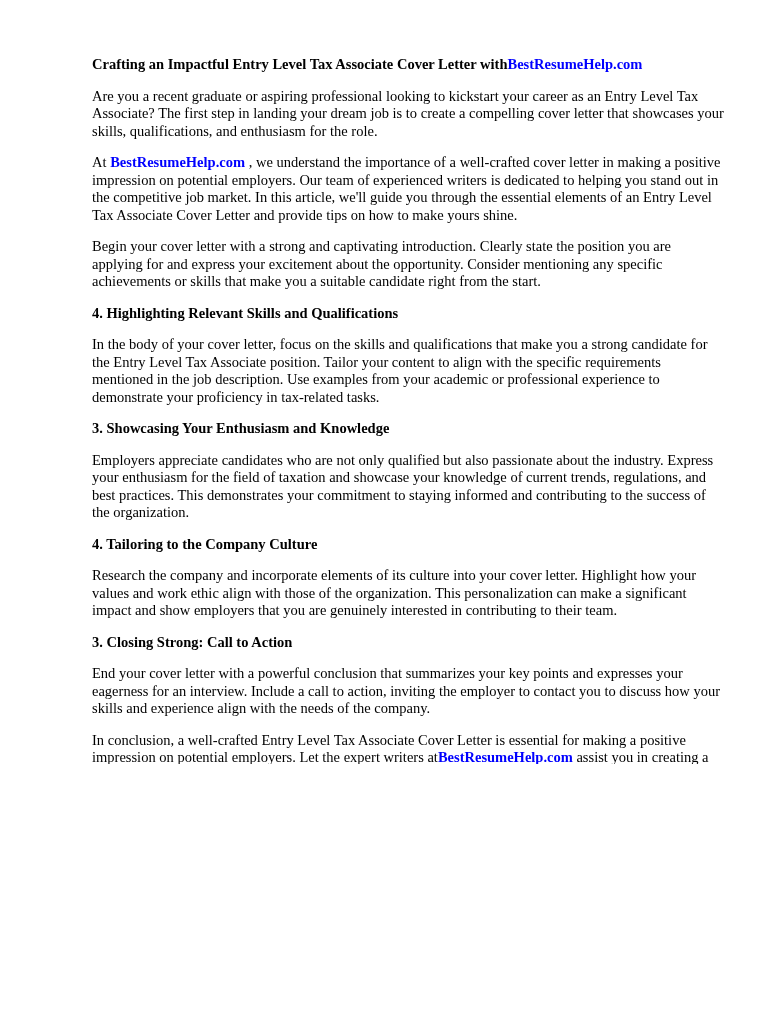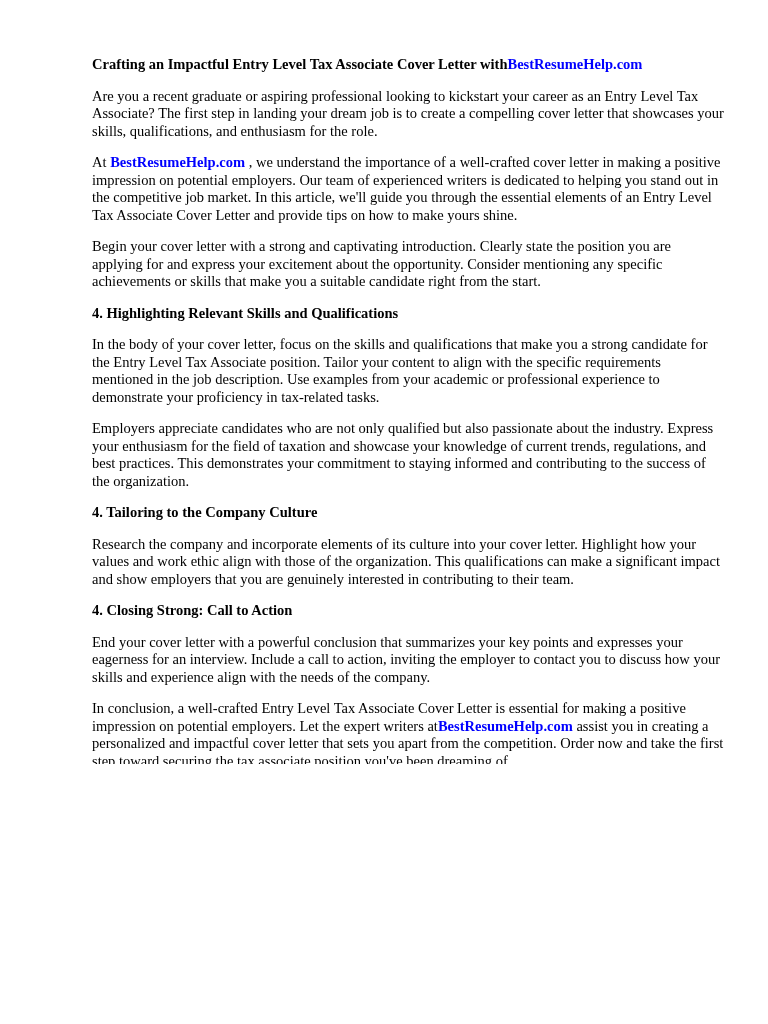--- a/index.html
+++ b/index.html
@@ -50,24 +50,25 @@
 
     <p class="body-text">Are you a recent graduate or aspiring professional looking to kickstart your career as an Entry Level Tax Associate? The first step in landing your dream job is to create a compelling cover letter that showcases your skills, qualifications, and enthusiasm for the role.</p>
 
     <p class="body-text"><span>At </span><a class="brand-link">BestResumeHelp.com</a><span> , we understand the importance of a well-crafted cover letter in making a positive impression on potential employers. Our team of experienced writers is dedicated to helping you stand out in the competitive job market. In this article, we'll guide you through the essential elements of an Entry Level Tax Associate Cover Letter and provide tips on how to make yours shine.</span></p>
 
     <p class="body-text">Begin your cover letter with a strong and captivating introduction. Clearly state the position you are applying for and express your excitement about the opportunity. Consider mentioning any specific achievements or skills that make you a suitable candidate right from the start.</p>
 
     <h2 class="section-heading">4. Highlighting Relevant Skills and Qualifications</h2>
     <p class="body-text">In the body of your cover letter, focus on the skills and qualifications that make you a strong candidate for the Entry Level Tax Associate position. Tailor your content to align with the specific requirements mentioned in the job description. Use examples from your academic or professional experience to demonstrate your proficiency in tax-related tasks.</p>
 
+    <h2 class="section-heading">3. Showcasing Your Enthusiasm and Knowledge</h2>
     <p class="body-text">Employers appreciate candidates who are not only qualified but also passionate about the industry. Express your enthusiasm for the field of taxation and showcase your knowledge of current trends, regulations, and best practices. This demonstrates your commitment to staying informed and contributing to the success of the organization.</p>
 
     <h2 class="section-heading">4. Tailoring to the Company Culture</h2>
-    <p class="body-text">Research the company and incorporate elements of its culture into your cover letter. Highlight how your values and work ethic align with those of the organization. This qualifications can make a significant impact and show employers that you are genuinely interested in contributing to their team.</p>
+    <p class="body-text">Research the company and incorporate elements of its culture into your cover letter. Highlight how your values and work ethic align with those of the organization. This personalization can make a significant impact and show employers that you are genuinely interested in contributing to their team.</p>
 
-    <h2 class="section-heading">4. Closing Strong: Call to Action</h2>
+    <h2 class="section-heading">3. Closing Strong: Call to Action</h2>
     <p class="body-text">End your cover letter with a powerful conclusion that summarizes your key points and expresses your eagerness for an interview. Include a call to action, inviting the employer to contact you to discuss how your skills and experience align with the needs of the company.</p>
 
     <p class="body-text"><span>In conclusion, a well-crafted Entry Level Tax Associate Cover Letter is essential for making a positive impression on potential employers. Let the expert writers at</span><a class="brand-link">BestResumeHelp.com</a><span> assist you in creating a personalized and impactful cover letter that sets you apart from the competition. Order now and take the first step toward securing the tax associate position you've been dreaming of.</span></p>
 
   </div>
 </div>
 
 </body></html>

